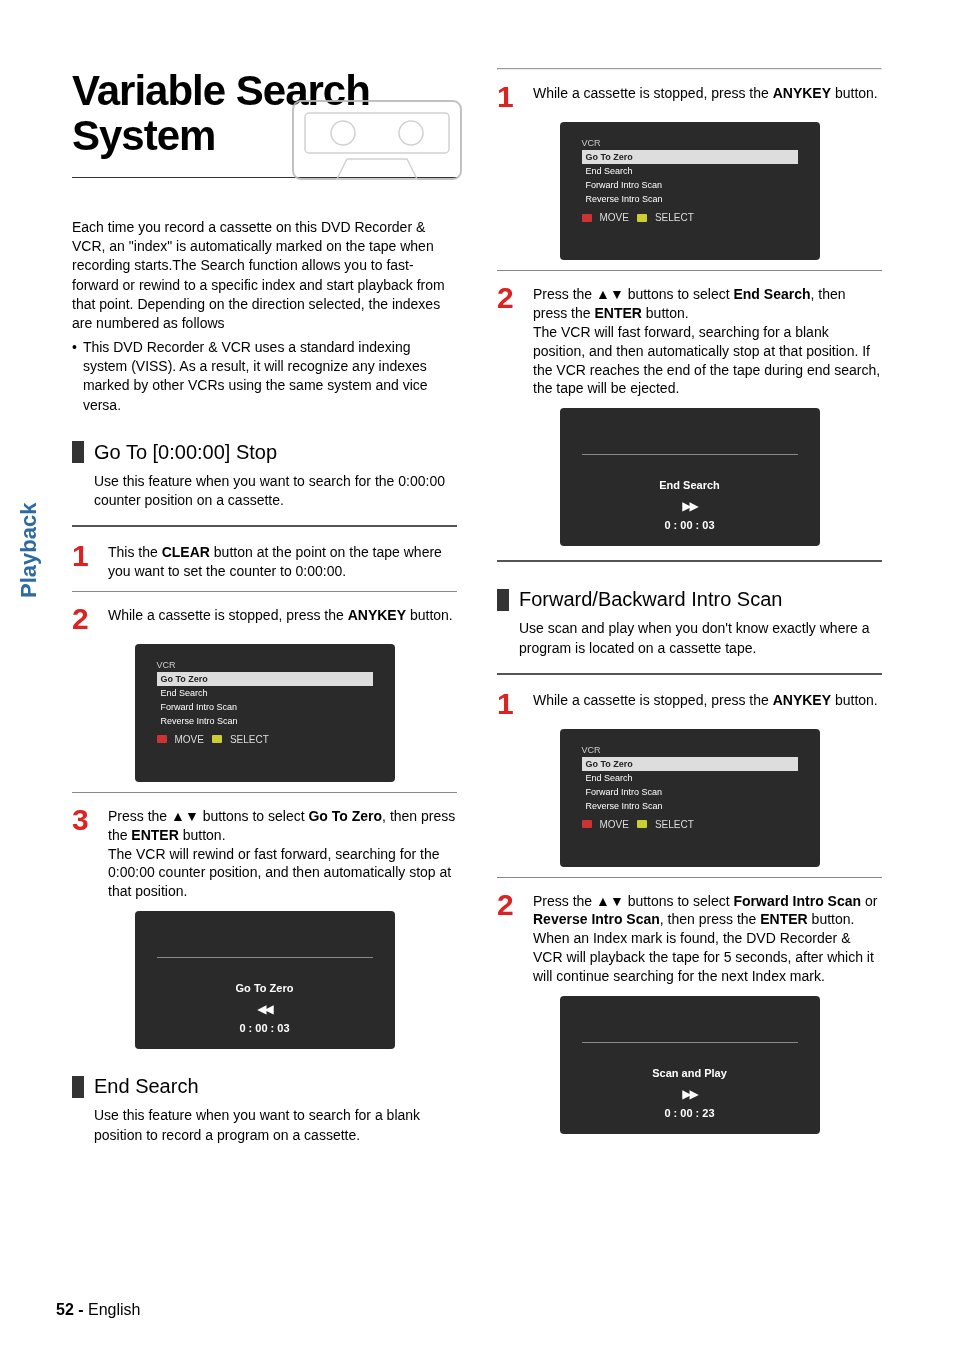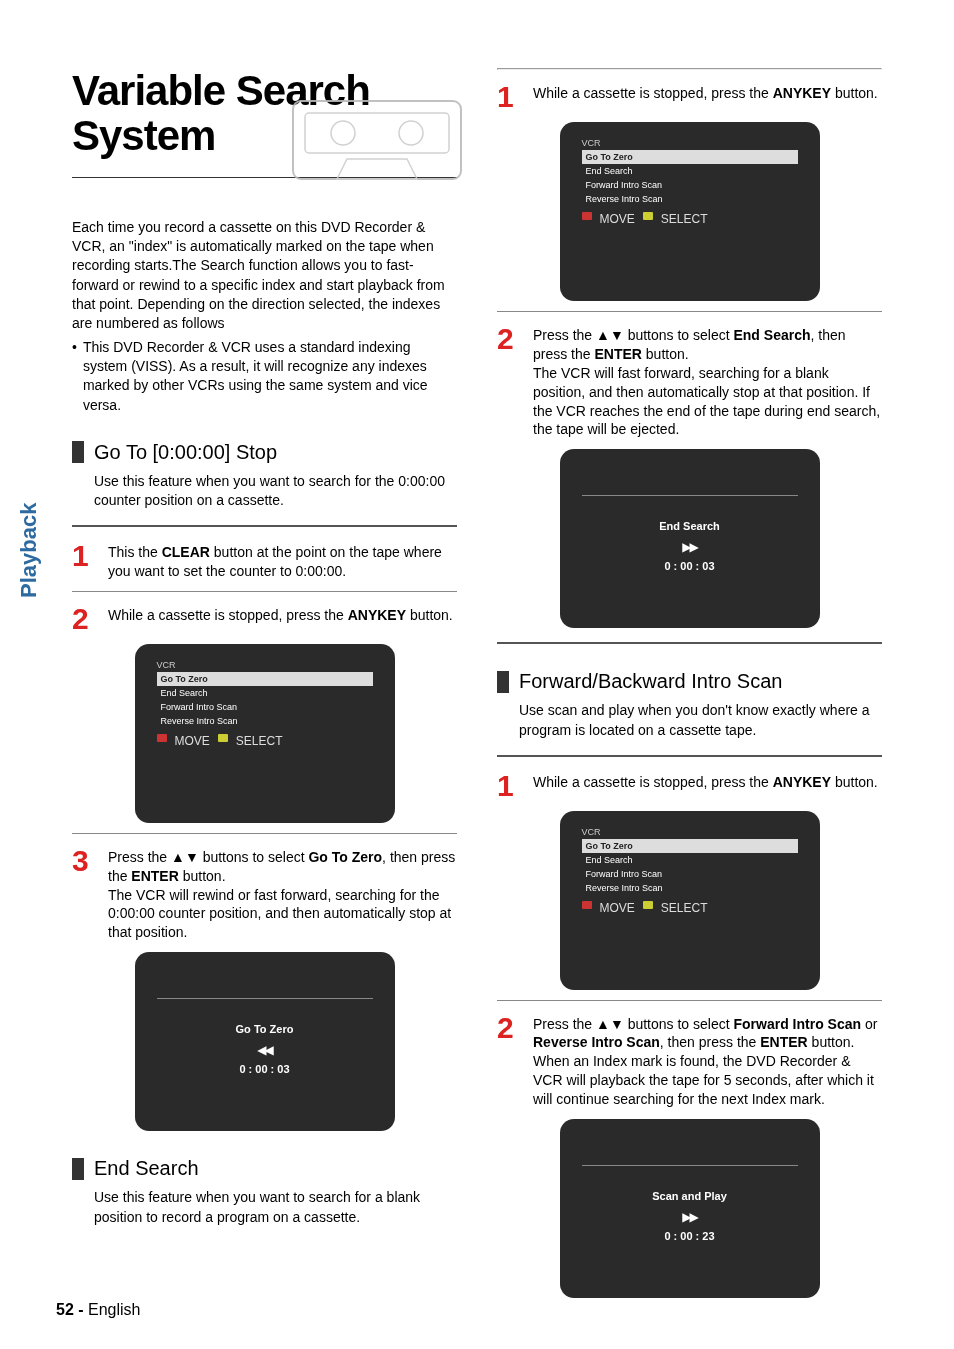--- a/index.html
+++ b/index.html
@@ -14,25 +14,25 @@
 .section-head{display:flex;align-items:center;gap:10px;margin:26px 0 8px 0}
 .section-head .bar{width:12px;height:22px;background:#333}
 .section-head .txt{font-size:20px;font-weight:normal}
 .section-sub{font-size:14px;line-height:1.4;margin-left:22px}
 .step{display:flex;gap:14px;margin-top:12px}
 .step .num{font-size:30px;font-weight:bold;color:#d22;width:22px;flex-shrink:0;line-height:1}
 .step .txt{font-size:14px;line-height:1.35;padding-top:2px}
 .step .txt b{font-weight:bold}
 .divider{border:none;border-top:2px solid #555;margin:14px 0}
 .divider-thin{border:none;border-top:1px solid #888;margin:10px 0}
-.osd{width:260px;height:179px;background:#2a2a2a;border-radius:14px;margin:10px auto 2px auto;position:relative;padding:16px 22px;color:#fff;font-size:9px}
+.osd{width:260px;height:138px;background:#2a2a2a;border-radius:4px;margin:10px auto 2px auto;position:relative;padding:16px 22px;color:#fff;font-size:9px}
 .osd-menu-label{color:#ccc;font-size:9px;margin-bottom:2px}
 .osd-item{padding:2px 4px}
 .osd-item.sel{background:#ddd;color:#222;font-weight:bold}
-.osd-legend{margin-top:6px;display:flex;gap:8px;align-items:flex-start;font-size:12px;color:#ddd}
+.osd-legend{margin-top:6px;display:flex;gap:8px;align-items:center;font-size:10px;color:#ddd}
 .legend-box{width:10px;height:8px;background:#c33;border-radius:1px}
 .legend-box.y{background:#cc3}
 .osd-status{text-align:center;padding-top:30px}
 .osd-status .line{border-top:1px solid #888;margin-bottom:24px}
 .osd-status .lab{font-weight:bold;font-size:11px;margin-bottom:8px}
 .osd-status .sym{font-size:12px;letter-spacing:-2px;margin-bottom:6px}
 .osd-status .time{font-size:11px;font-weight:bold}
 .sidetab{position:absolute;left:16px;top:598px;transform:rotate(-90deg);transform-origin:left top;font-size:22px;font-weight:bold;color:#2c6aa0}
 .footer{position:absolute;bottom:30px;left:56px;font-size:16px}
 .footer b{font-weight:bold}

